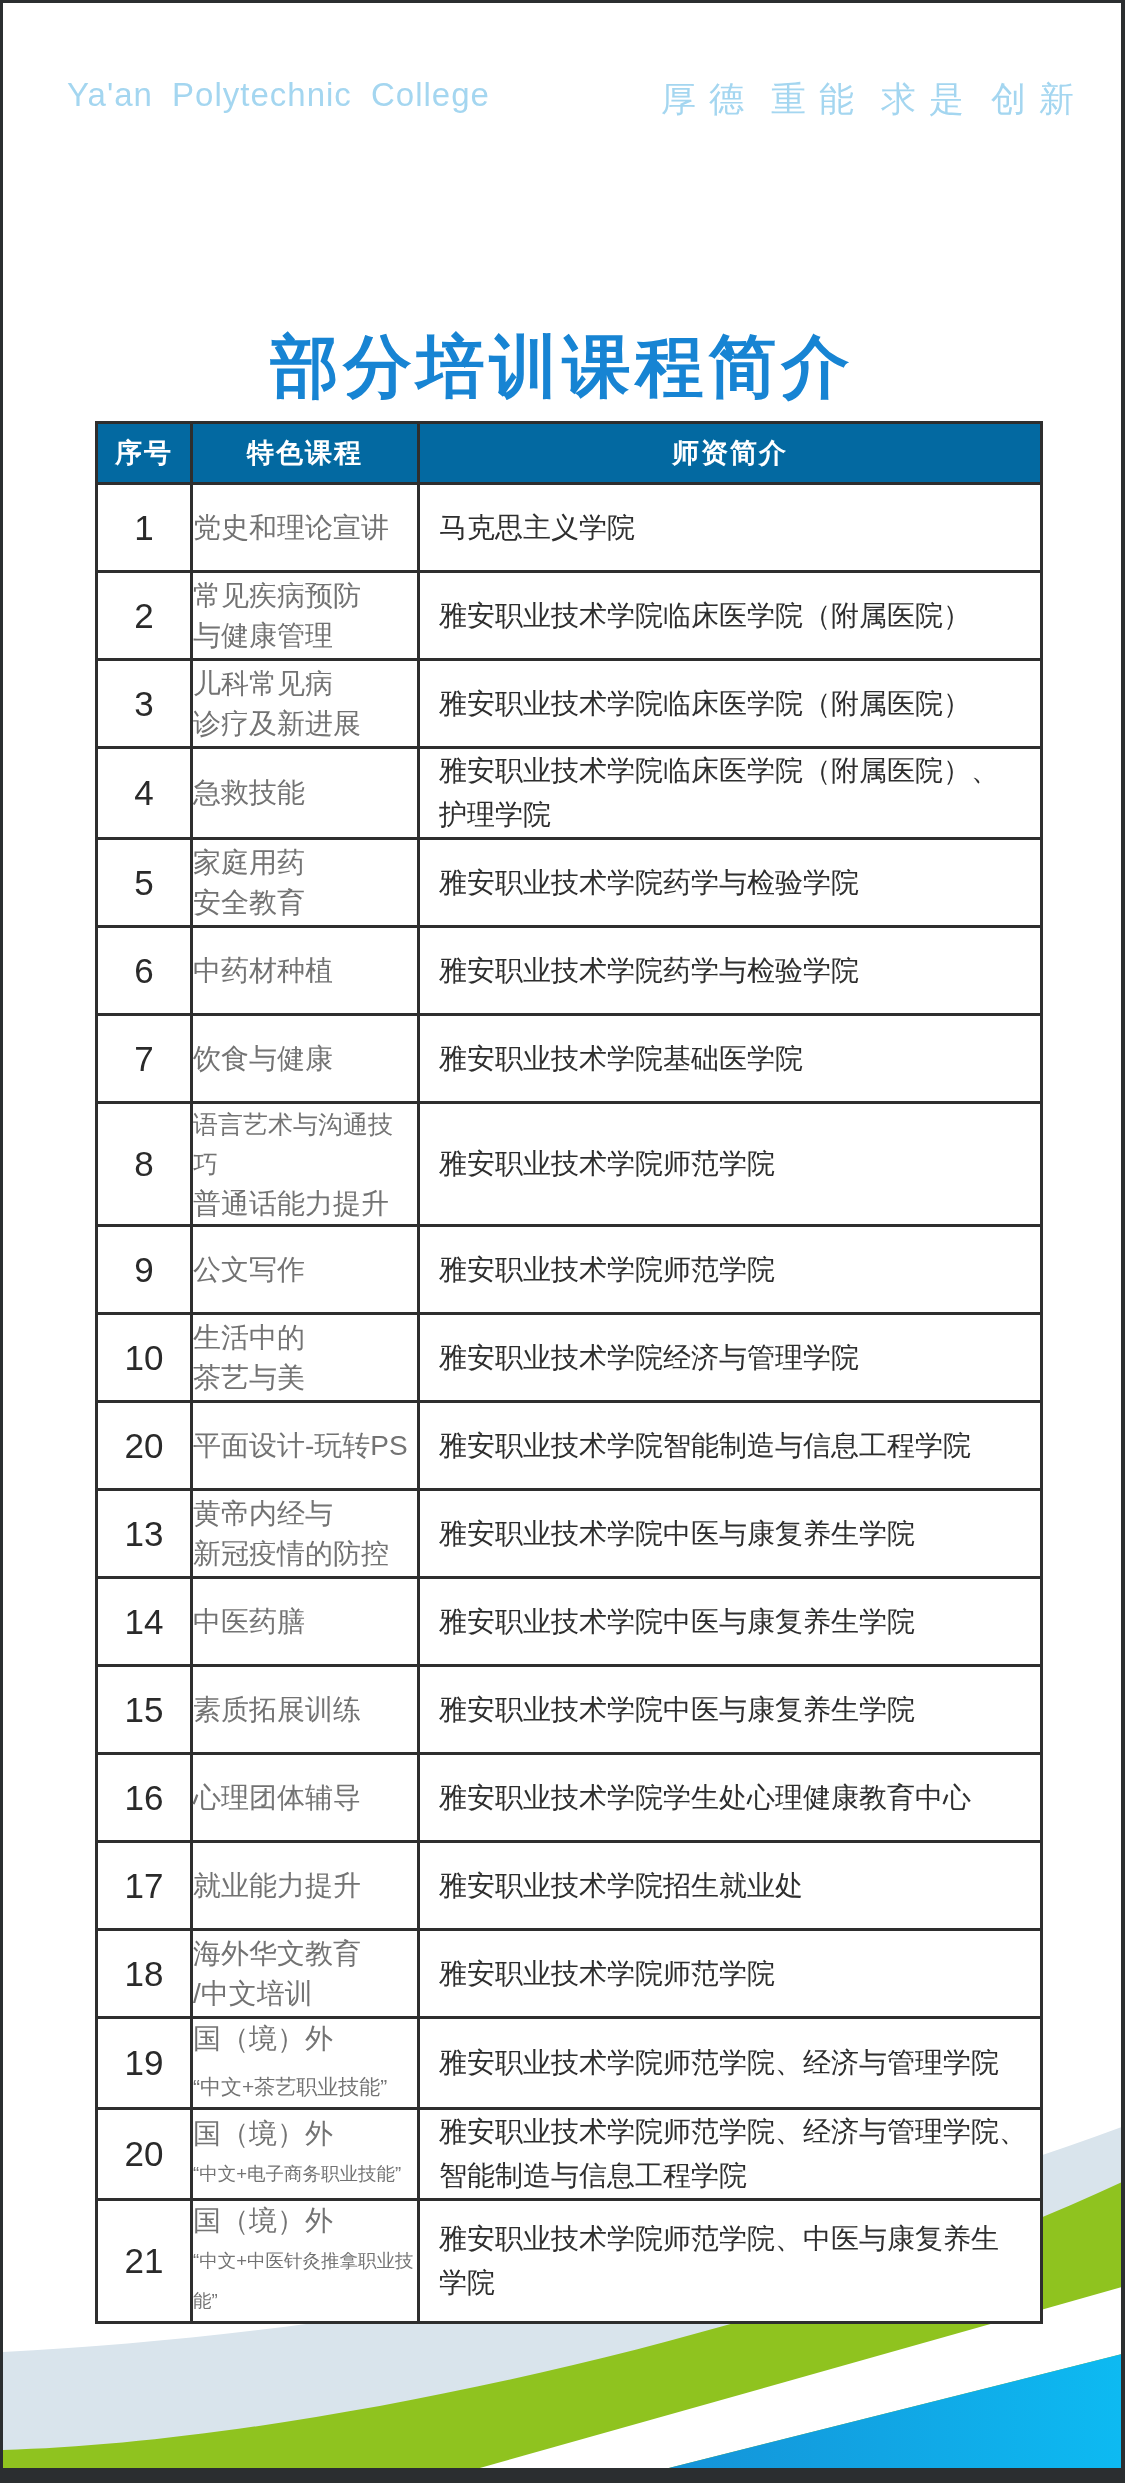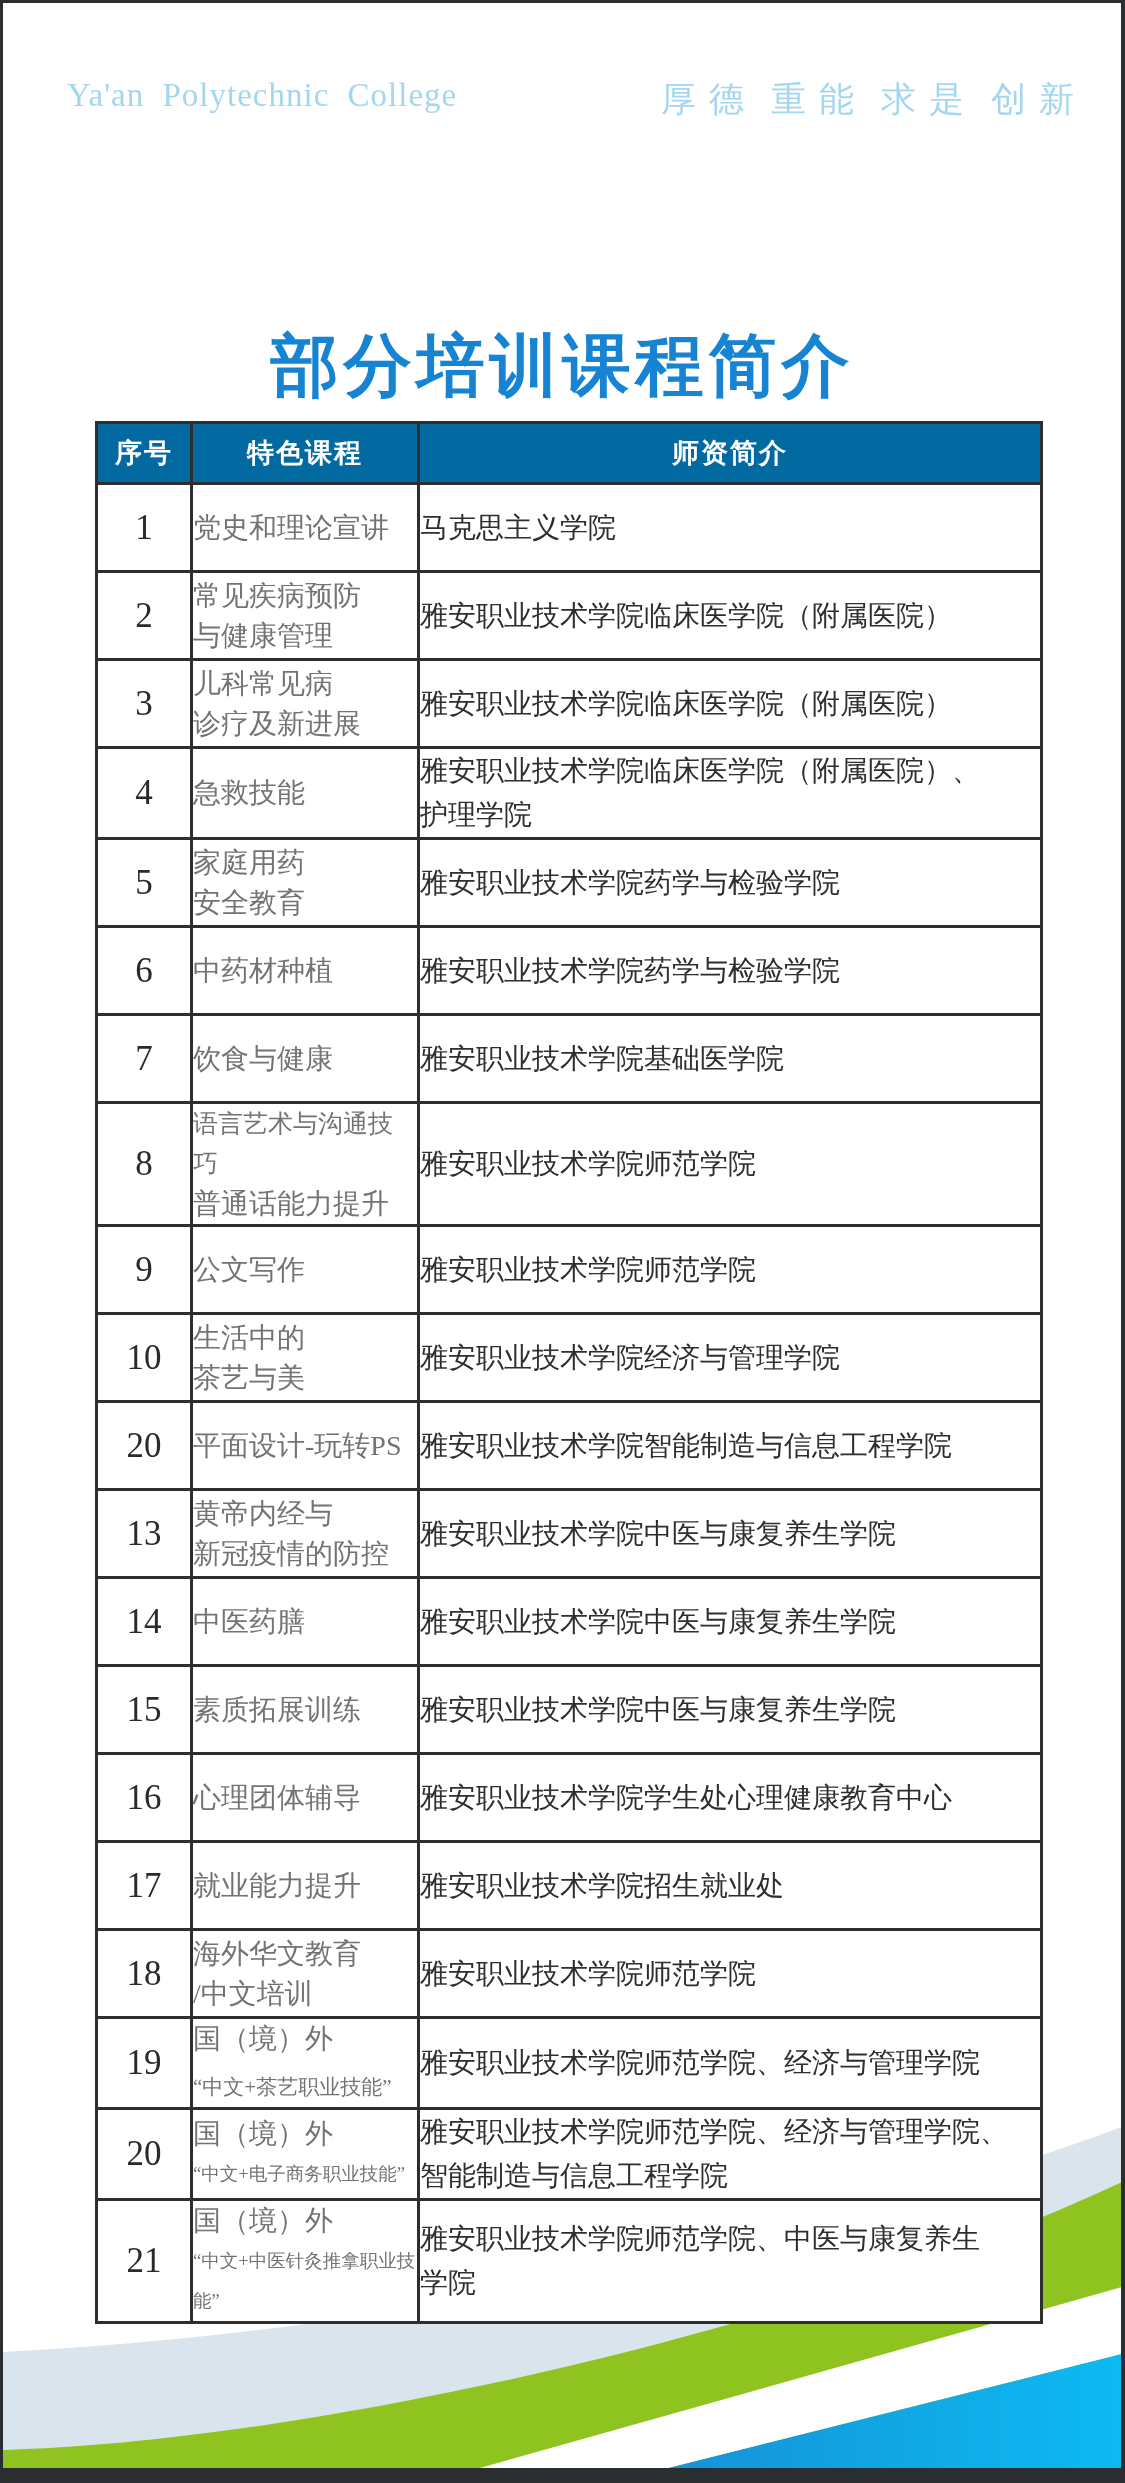--- a/index.html
+++ b/index.html
@@ -5,21 +5,21 @@
   html,body{margin:0;padding:0;background:#e8e8e8;}
   .page{
     position:relative;
     width:1125px;height:2483px;
     background:#ffffff;
     border:3px solid #2b2e30;
     border-right-width:4px;
     border-bottom-width:8px;
     box-sizing:border-box;
     overflow:hidden;
-    font-family:Liberation Serif, serif;
+    font-family:Liberation Sans, sans-serif;
   }
   
   .topbar{
     position:absolute;left:0;top:64px;width:1119px;height:56px;
     display:flex;align-items:center;justify-content:space-between;
     padding:0 48px 0 64px;box-sizing:border-box;
   }
   .school-en{
     color:#a4d6f0;font-size:33px;letter-spacing:1px;word-spacing:9px;
   }
@@ -57,21 +57,21 @@
   }
   table.course tbody tr{height:88px;}
   td.td-no{text-align:center;font-size:35px;color:#2a2a2a;}
   td.td-course{text-align:left;color:#737373;}
   .cline{line-height:40px;}
   .size-n{font-size:28px;}
   .size-m{font-size:25px;}
   .size-s{font-size:21px;margin-top:8px;}
   .size-xs{font-size:18.5px;}
   td.td-fac{color:#2e2e2e;padding-left:42px;padding-right:10px;}
-  .fline{font-size:28px;line-height:44px;text-align:left;}
+  .fline{font-size:28px;line-height:44px;text-align:left;padding-left:19px;}
   
   .deco{
     position:absolute;left:0;bottom:0;width:1119px;height:433px;z-index:1;
   }
 </style>
 </head>
 <body>
 
 <div class="page">
 

